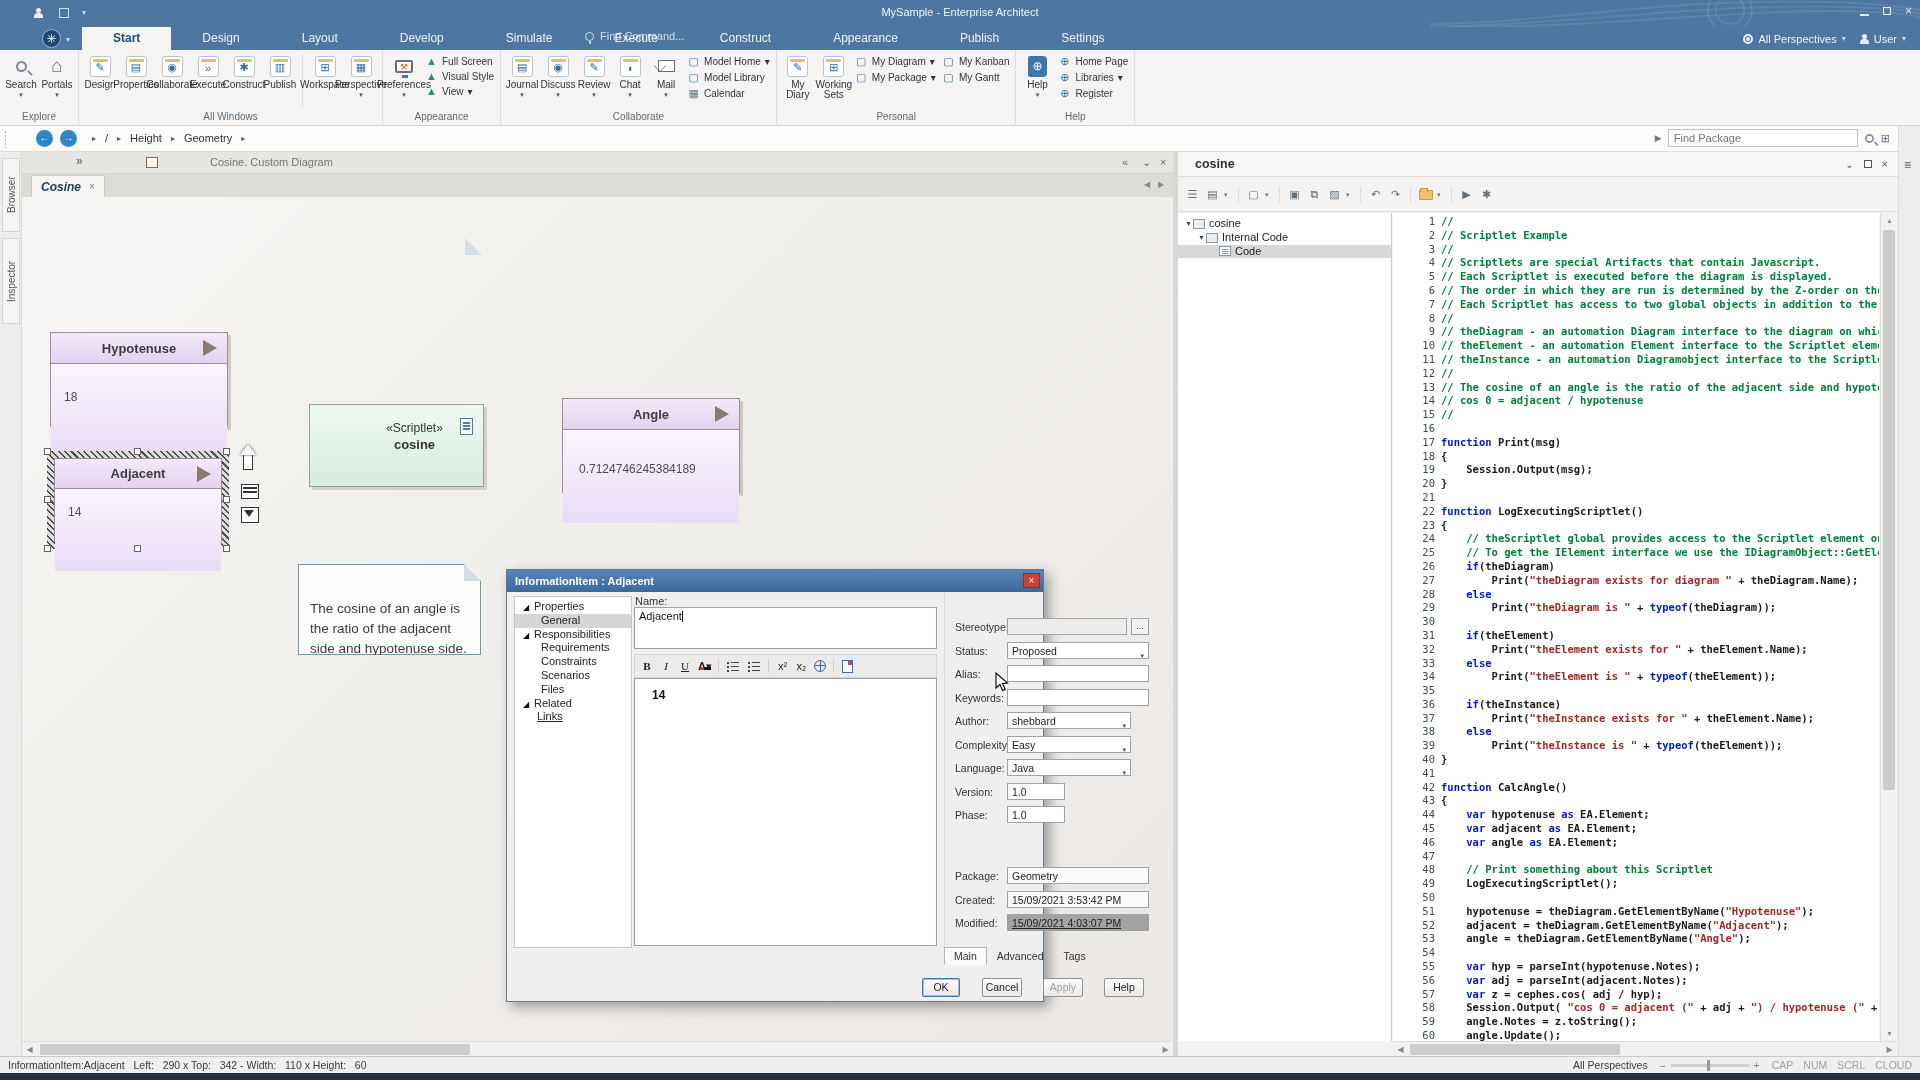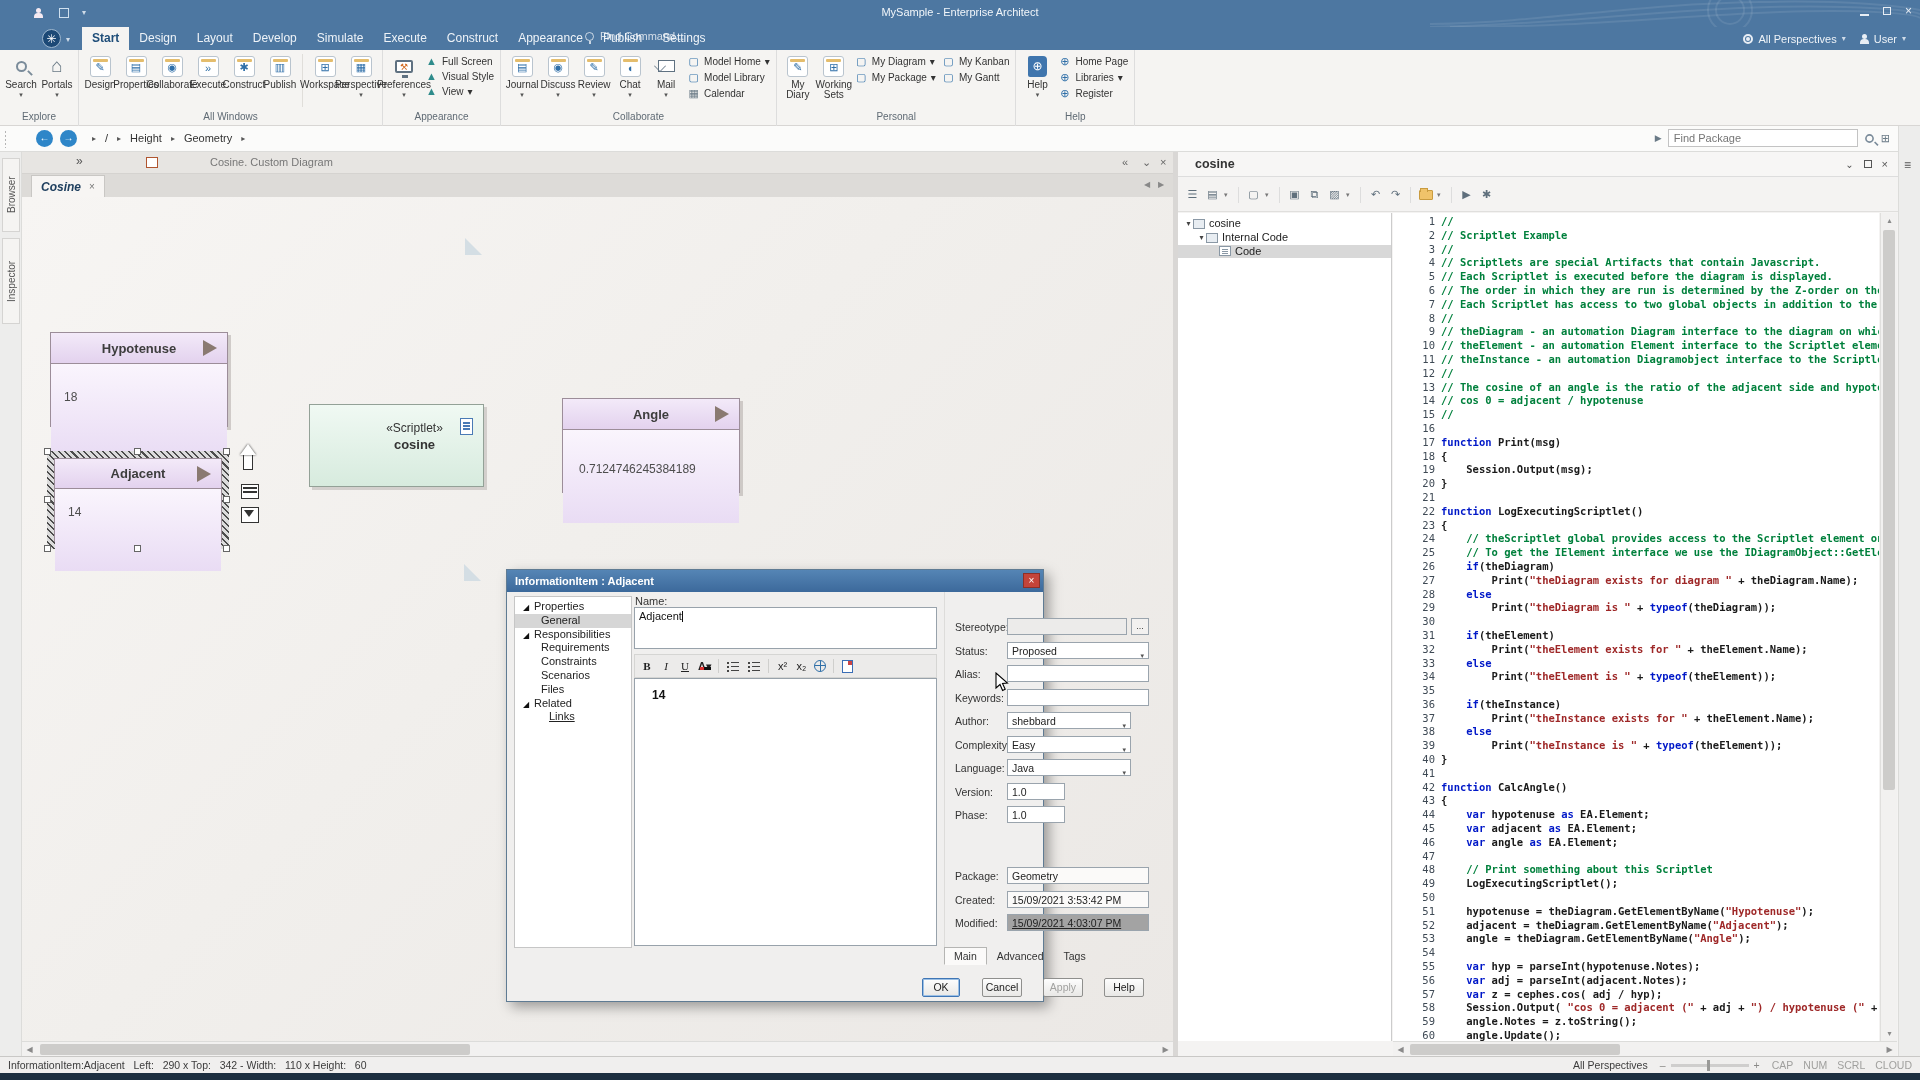--- a/index.html
+++ b/index.html
@@ -19,21 +19,21 @@
   .wb-min{width:9px;height:2px;background:#e8eef5;margin-top:7px;}
   .wb-rest{width:8px;height:8px;border:1px solid #e8eef5;}
   #swirl{position:absolute;left:1430px;top:0;pointer-events:none;}
 
   
   #tabrow{position:absolute;left:0;top:27px;width:1920px;height:23px;background:#4d77a1;}
   #ea-logo{position:absolute;left:42px;top:2px;width:19px;height:19px;border-radius:50%;
     background:#1c4976;border:1px solid #9fb8cf;color:#fff;font-size:12px;text-align:center;line-height:18px;}
   #ea-logo-caret{position:absolute;left:66px;top:8px;color:#cfdbe8;font-size:8px;}
   #ribbon-tabs{position:absolute;left:82px;top:0;height:23px;display:flex;}
-  .rtab{padding:0 10px;color:#eef3f8;font-size:12px;line-height:23px;cursor:default;}
+  .rtab{padding:0 31px;color:#eef3f8;font-size:12px;line-height:23px;cursor:default;}
   .rtab.active{background:#f5f4f2;color:#1f4e79;font-weight:bold;}
   #findcmd{position:absolute;left:585px;top:3px;display:flex;align-items:center;gap:6px;color:rgba(255,255,255,.75);font-size:11px;}
   .bulb{width:9px;height:9px;border:1.5px solid rgba(255,255,255,.7);border-radius:50%;position:relative;}
   .bulb::after{content:"";position:absolute;left:3px;top:8px;width:2px;height:3px;background:rgba(255,255,255,.7);}
   #persp-area{position:absolute;right:14px;top:0;height:23px;display:flex;align-items:center;gap:14px;color:#eef3f8;font-size:11px;}
   .pa-item{display:flex;align-items:center;gap:5px;}
   .target-ic{width:10px;height:10px;border:2px solid #e8eef5;border-radius:50%;position:relative;}
   .target-ic::after{content:"";position:absolute;left:1px;top:1px;width:4px;height:4px;border-radius:50%;background:#e8eef5;}
   .person-ic{width:9px;height:10px;position:relative;}
   .person-ic::before{content:"";position:absolute;left:2px;top:0;width:5px;height:5px;border-radius:50%;background:#e8eef5;}
@@ -658,20 +658,25 @@
     <div class="el" style="left:540px;top:201px;width:178px;height:95px" data-interactable="true">
       <div class="el-head" style="height:31px" data-interactable="false">
         <span class="el-name" data-interactable="false">Angle</span>
         <span class="el-tri" data-interactable="false"></span>
       </div>
       <div class="el-body" data-interactable="false">
         <span class="el-val" style="left:16px;top:32px" data-interactable="false">0.7124746245384189</span>
       </div>
     </div>
 
+    <div class="note" style="left:276px;top:367px;width:183px;height:91px" data-interactable="true">
+      <span data-interactable="false">The cosine of an angle is
+the ratio of the adjacent
+side and hypotenuse side.</span>
+    </div>
     <div class="note-fold" style="left:442px;top:367px" data-interactable="false"></div>
   </div>
 
   <div class="hscroll" style="left:22px;top:1041px;width:1151px" data-interactable="true">
     <span class="sb-btn" style="left:0" data-interactable="true">◀</span>
     <span class="sb-btn" style="right:0" data-interactable="true">▶</span>
     <span class="sb-thumb" style="left:18px;width:430px" data-interactable="true"></span>
   </div>
 
   <div id="splitter" data-interactable="true"></div>
@@ -812,21 +817,21 @@
     <div id="dlg-close" data-interactable="true">×</div>
     <div id="dlg-tree" data-interactable="false">
         <div class="dt-item" data-interactable="true" style="padding-left: 8px;"><span class="exp" data-interactable="true">◢</span><span data-interactable="false">Properties</span></div>
         <div class="dt-item sel" data-interactable="true" style="padding-left: 26px;"><span data-interactable="false">General</span></div>
         <div class="dt-item" data-interactable="true" style="padding-left: 8px;"><span class="exp" data-interactable="true">◢</span><span data-interactable="false">Responsibilities</span></div>
         <div class="dt-item" data-interactable="true" style="padding-left: 26px;"><span data-interactable="false">Requirements</span></div>
         <div class="dt-item" data-interactable="true" style="padding-left: 26px;"><span data-interactable="false">Constraints</span></div>
         <div class="dt-item" data-interactable="true" style="padding-left: 26px;"><span data-interactable="false">Scenarios</span></div>
         <div class="dt-item" data-interactable="true" style="padding-left: 26px;"><span data-interactable="false">Files</span></div>
         <div class="dt-item" data-interactable="true" style="padding-left: 8px;"><span class="exp" data-interactable="true">◢</span><span data-interactable="false">Related</span></div>
-        <div class="dt-item" data-interactable="true" style="padding-left: 34px; text-decoration: underline;"><span data-interactable="false">Links</span></div>
+        <div class="dt-item" data-interactable="true" style="padding-left: 22px; text-decoration: underline;"><span data-interactable="false">Links</span></div>
       </div>
     <div id="dlg-namelbl" data-interactable="false">Name:</div>
     <div id="dlg-namebox" data-interactable="true">
       <span data-interactable="false">Adjacent</span><span class="caret-line" data-interactable="false"></span>
     </div>
     <div id="dlg-fmtbar" data-interactable="false">
         <span class="fmt-btn" data-interactable="true">
           <span class="fb-b" data-interactable="false">B</span>
         </span>
         <span class="fmt-btn" data-interactable="true">

